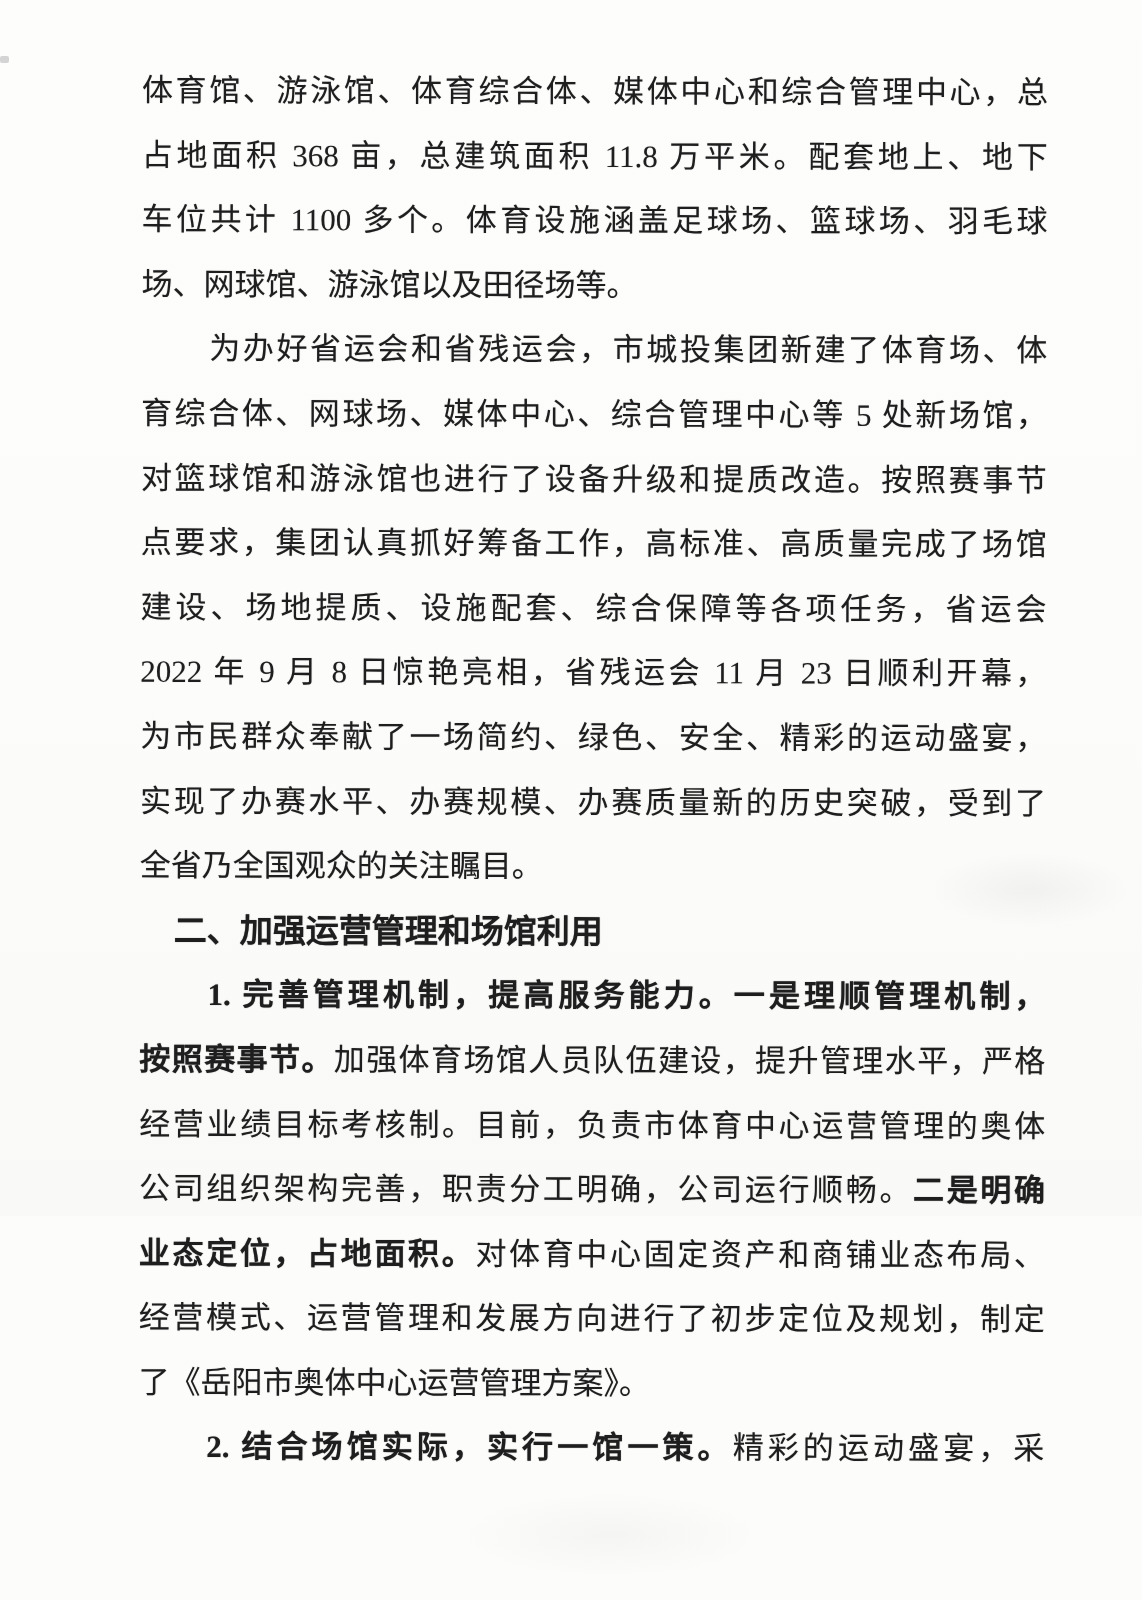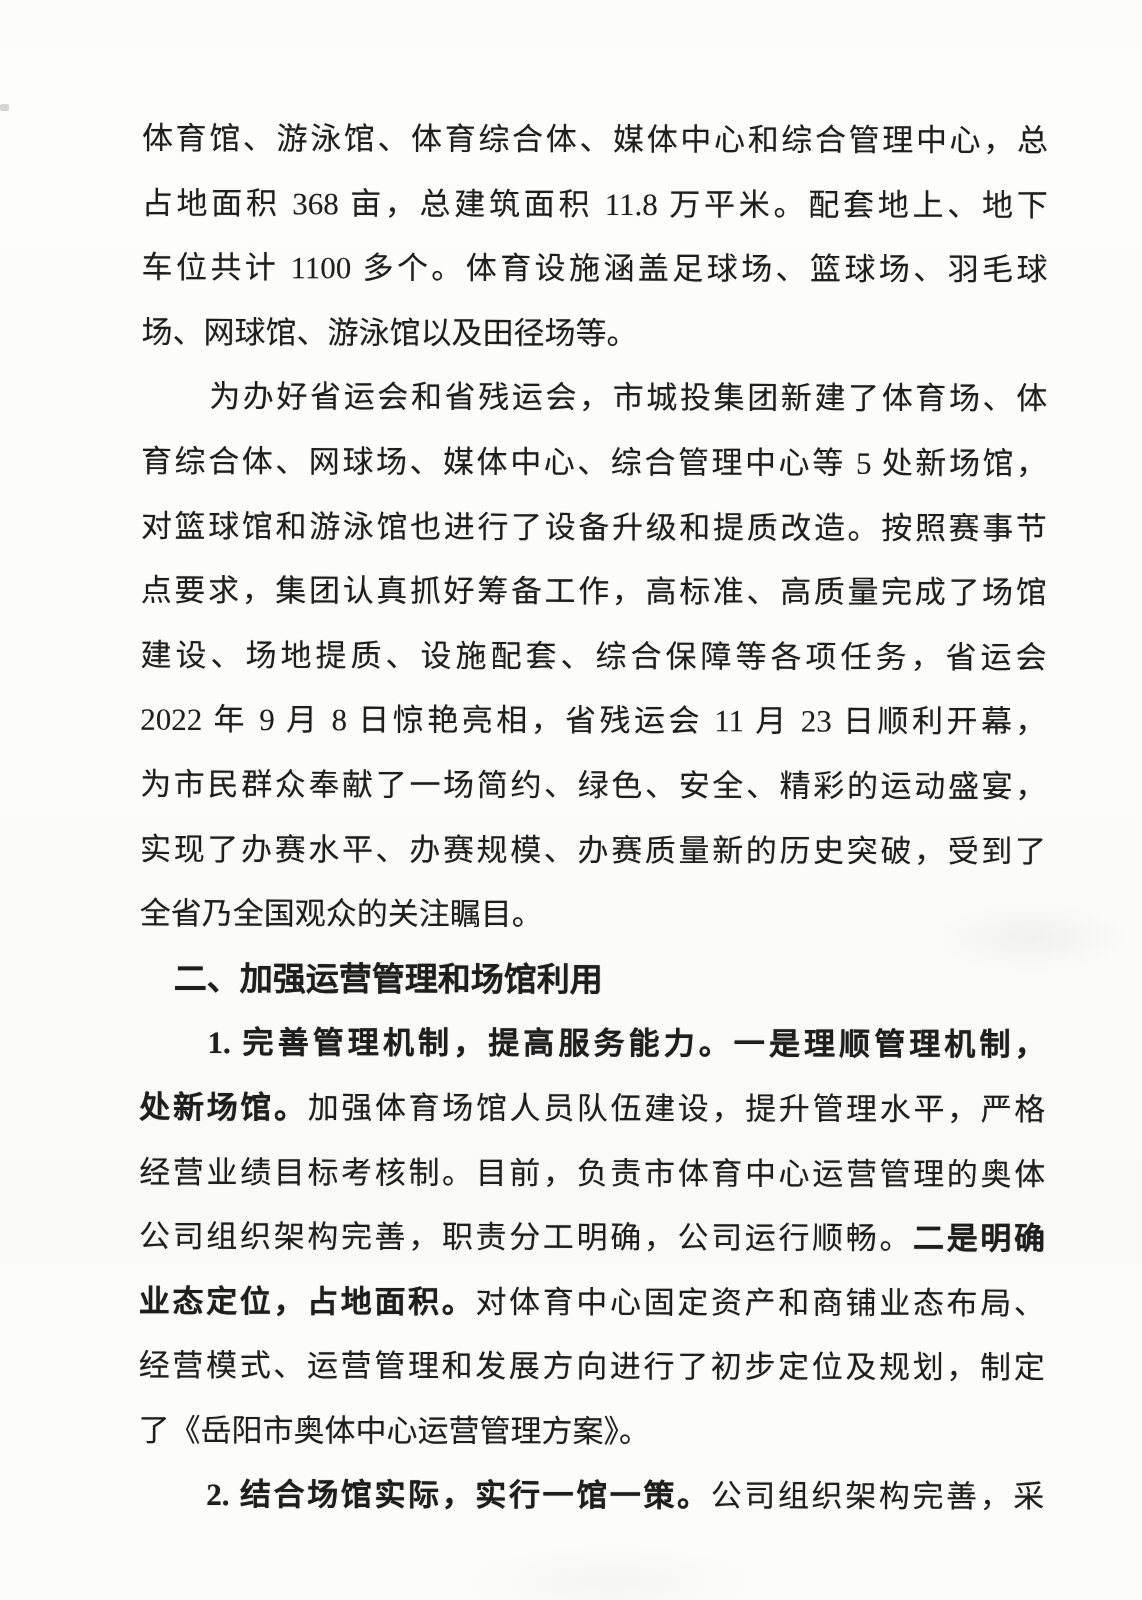--- a/index.html
+++ b/index.html
@@ -11,21 +11,20 @@
     height: 1600px;
     overflow: hidden;
     background: #fcfcfb;
     font-family: "Liberation Serif", serif;
   }
   .page {
     position: relative;
     width: 1142px;
     height: 1216px;
     background: linear-gradient(180deg, #fdfdfc 0%, #fcfcfb 55%, #f9f9f7 100%);
-    margin-top: 48px;
   }
   .text-block {
     position: absolute;
     left: 142px;
     top: 60px;
     width: 906px;
     color: #1e1e1e;
     transform: rotate(0.15deg);
     transform-origin: 50% 0;
   }
@@ -88,21 +87,21 @@
       <div class="line"><span class="seg">育综合体、网球场、媒体中心、综合管理中心等 5 处新场馆，</span></div>
       <div class="line"><span class="seg">对篮球馆和游泳馆也进行了设备升级和提质改造。按照赛事节</span></div>
       <div class="line"><span class="seg">点要求，集团认真抓好筹备工作，高标准、高质量完成了场馆</span></div>
       <div class="line"><span class="seg">建设、场地提质、设施配套、综合保障等各项任务，省运会</span></div>
       <div class="line"><span class="seg">2022 年 9 月 8 日惊艳亮相，省残运会 11 月 23 日顺利开幕，</span></div>
       <div class="line"><span class="seg">为市民群众奉献了一场简约、绿色、安全、精彩的运动盛宴，</span></div>
       <div class="line"><span class="seg">实现了办赛水平、办赛规模、办赛质量新的历史突破，受到了</span></div>
       <div class="line para-end"><span class="seg">全省乃全国观众的关注瞩目。</span></div>
       <div class="line heading para-end" style="text-indent: 34px;"><span class="seg b">二、加强运营管理和场馆利用</span></div>
       <div class="line" style="text-indent: 68px;"><span class="seg b">1. 完善管理机制，提高服务能力。一是理顺管理机制，</span></div>
-      <div class="line"><span class="seg b">处新场馆。</span><span class="seg">加强体育场馆人员队伍建设，提升管理水平，严格</span></div>
+      <div class="line"><span class="seg b">按照赛事节。</span><span class="seg">加强体育场馆人员队伍建设，提升管理水平，严格</span></div>
       <div class="line"><span class="seg">经营业绩目标考核制。目前，负责市体育中心运营管理的奥体</span></div>
       <div class="line"><span class="seg">公司组织架构完善，职责分工明确，公司运行顺畅。</span><span class="seg b">二是明确</span></div>
       <div class="line"><span class="seg b">业态定位，占地面积。</span><span class="seg">对体育中心固定资产和商铺业态布局、</span></div>
       <div class="line"><span class="seg">经营模式、运营管理和发展方向进行了初步定位及规划，制定</span></div>
       <div class="line para-end"><span class="seg">了《岳阳市奥体中心运营管理方案》。</span></div>
-      <div class="line" style="text-indent: 68px;"><span class="seg b">2. 结合场馆实际，实行一馆一策。</span><span class="seg">公司组织架构完善，采</span></div>
+      <div class="line" style="text-indent: 68px;"><span class="seg b">2. 结合场馆实际，实行一馆一策。</span><span class="seg">精彩的运动盛宴，采</span></div>
     </div>
 </div>
 
 </body></html>

